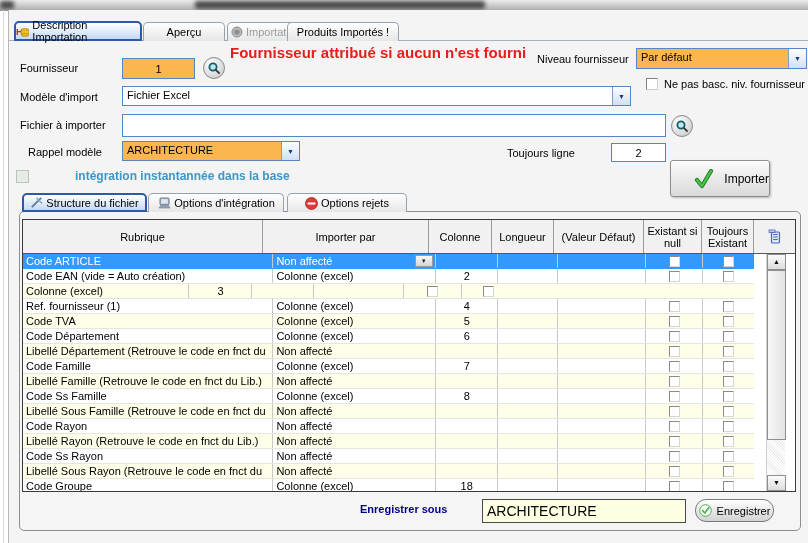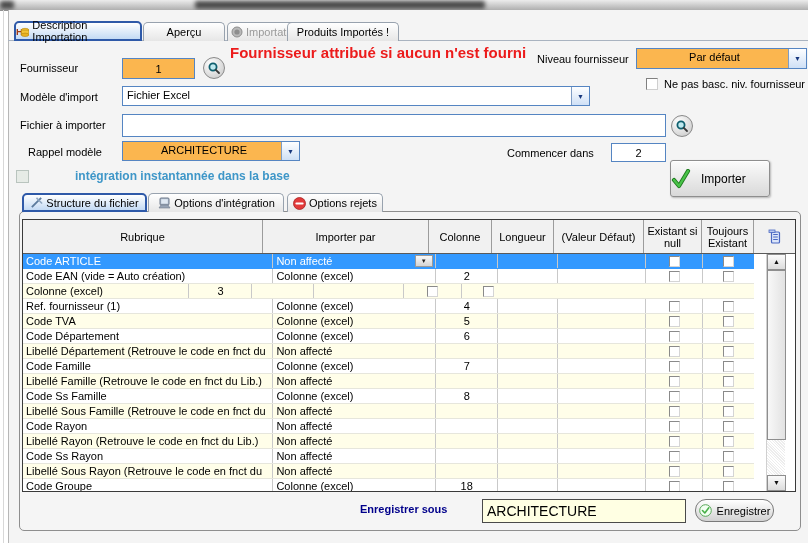--- a/index.html
+++ b/index.html
@@ -22,33 +22,33 @@
   .subtab.active{border:2px solid #2E59A8;background:linear-gradient(#FFFFFF,#C3DAF4);z-index:3;}
 
   .alert{left:230px;top:44px;font-size:15px;font-weight:bold;color:#EC1B1B;}
 
   .lbl{font-size:11px;color:#000;white-space:nowrap;}
   .fld{box-sizing:border-box;border:1px solid #5585C2;background:#fff;font-size:11px;font-family:"Liberation Sans",sans-serif;padding:0 4px;color:#000;}
   .fld.orange{background:#FBB64F;}
   .fld.center{text-align:center;}
 
   .combo{box-sizing:border-box;border:1px solid #5585C2;background:#fff;display:flex;align-items:stretch;}
-  .combo.orange{background:#FBB64F;text-align:center;}
+  .combo.orange{background:#FBB64F;}
   .combo .val{flex:1;font-size:11px;padding:2px 0 0 4px;white-space:nowrap;overflow:hidden;}
   .combo .cbtn{width:17px;border-left:1px solid #7E9CC4;background:linear-gradient(#FDFEFF,#CFE0F6);display:flex;align-items:center;justify-content:center;font-size:7px;color:#17377E;}
 
   .searchbtn{width:22px;height:22px;border-radius:50%;border:1px solid #8A8A8A;background:radial-gradient(circle at 35% 30%,#FFFFFF,#C4C4C4);display:flex;align-items:center;justify-content:center;box-sizing:border-box;}
 
   .wcb{box-sizing:border-box;width:12px;height:12px;background:#fff;border:1px solid #808080;border-right-color:#CFCFCF;border-bottom-color:#CFCFCF;}
   .wcb.disabled{background:#E6EBE6;border-color:#B9C4BE;}
 
   .chklabel{font-size:11px;}
   .integlabel{font-size:12px;font-weight:bold;color:#3E96C8;margin-left:40px;}
 
-  .pushbtn{box-sizing:border-box;border:1px solid #8E8E8E;border-radius:3px;background:linear-gradient(#FBFBFB,#D9D9D9);box-shadow:inset 0 1px 0 #fff,1px 1px 2px rgba(0,0,0,0.25);display:flex;align-items:center;justify-content:flex-start;gap:10px;font-size:12px;color:#000;}
+  .pushbtn{box-sizing:border-box;border:1px solid #8E8E8E;border-radius:3px;background:linear-gradient(#FBFBFB,#D9D9D9);box-shadow:inset 0 1px 0 #fff,1px 1px 2px rgba(0,0,0,0.25);display:flex;align-items:center;justify-content:flex-end;gap:10px;font-size:12px;color:#000;}
   .pillbtn{box-sizing:border-box;border:1px solid #7A7A7A;border-radius:11px;background:linear-gradient(#FFFFFF,#D2D2D2);display:flex;align-items:center;justify-content:center;gap:5px;font-size:11px;}
 
   .grouppanel{left:19px;top:211px;width:782px;height:320px;box-sizing:border-box;border:1px solid #8E8E8E;border-radius:5px;background:#F5F5F5;}
 
   
   .table{left:22px;top:219px;width:774px;height:273px;box-sizing:border-box;border:1px solid #3A3A3A;background:#fff;overflow:hidden;}
   .thead{display:flex;height:34px;background:#F1F1F1;border-bottom:1px solid #5A5A5A;box-sizing:border-box;}
   .th{box-sizing:border-box;border-right:1px solid #9C9C9C;display:flex;align-items:center;justify-content:center;text-align:center;font-size:11px;padding:0 2px;line-height:12px;}
   .h0{width:240px}.h1{width:166px}.h2{width:63px}.h3{width:62px}.h4{width:90px}.h5{width:58px}.h6{width:52px}.h7{width:40px;border-right:none;}
   #rows{position:absolute;left:0;top:34px;width:731px;height:238px;overflow:hidden;}
@@ -119,40 +119,40 @@
 
   <div class="abs lbl" style="left:537px;top:53px;">Niveau fournisseur</div>
   <div class="abs combo orange" style="left:636px;top:48px;width:171px;height:21px;">
     <span class="val">Par défaut</span>
     <span class="cbtn">▼</span>
   </div>
   <span class="abs wcb" style="left:646px;top:78px;"></span>
   <div class="abs chklabel" style="left:664px;top:78px;">Ne pas basc. niv. fournisseur</div>
 
   <div class="abs lbl" style="left:20px;top:91px;">Modèle d'import</div>
-  <div class="abs combo" style="left:122px;top:86px;width:468px;height:20px;">
+  <div class="abs combo" style="left:122px;top:86px;width:509px;height:20px;">
     <span class="val">Fichier Excel</span>
     <span class="cbtn">▼</span>
   </div>
 
   <div class="abs lbl" style="left:20px;top:119px;">Fichier à importer</div>
   <input class="abs fld" style="left: 122px; top: 114px; width: 544px; height: 23px;" readonly="" value="">
   <div class="abs searchbtn" style="left:671px;top:115px;">
     <svg width="14" height="14" viewBox="0 0 14 14">
       <circle cx="6" cy="6" r="3.6" fill="#BFE9EF" stroke="#0F5F6E" stroke-width="1.8"></circle>
       <line x1="8.8" y1="8.8" x2="12" y2="12" stroke="#3A3A3A" stroke-width="1.8" stroke-linecap="round"></line>
     </svg>
   </div>
 
   <div class="abs lbl" style="left:28px;top:146px;">Rappel modèle</div>
   <div class="abs combo orange" style="left:122px;top:141px;width:178px;height:20px;">
     <span class="val">ARCHITECTURE</span>
     <span class="cbtn">▼</span>
   </div>
-  <div class="abs lbl" style="left:507px;top:147px;">Commencer dans</div>
+  <div class="abs lbl" style="left:507px;top:147px;">Toujours ligne</div>
   <input class="abs fld center" style="left: 611px; top: 143px; width: 55px; height: 19px;" readonly="" value="2">
 
   <span class="abs wcb disabled" style="left:16px;top:170px;width:13px;height:13px;"></span>
   <div class="abs integlabel" style="left:35px;top:169px;">intégration instantannée dans la base</div>
 
   <div class="abs pushbtn" style="left:670px;top:160px;width:100px;height:37px;">
     <svg width="20" height="20" viewBox="0 0 20 20">
       <path d="M3 11 L8 17 L17 2" fill="none" stroke="#1F7A1F" stroke-width="4.2" stroke-linecap="round" stroke-linejoin="round"></path>
       <path d="M3 11 L8 17 L17 2" fill="none" stroke="#49C349" stroke-width="2.4" stroke-linecap="round" stroke-linejoin="round"></path>
     </svg>
@@ -168,21 +168,21 @@
     <span>Structure du fichier</span>
   </div>
   <div class="abs subtab" style="left:148px;width:136px;">
     <svg width="14" height="13" viewBox="0 0 14 13">
       <rect x="3" y="1" width="9" height="7" rx="1" fill="#AEBACB" stroke="#6E7A8C"></rect>
       <rect x="4.2" y="2.2" width="6.6" height="4.4" fill="#DFE8F2"></rect>
       <path d="M2 11 L4 8 H11 L13 11 Z" fill="#98A4B6" stroke="#6E7A8C" stroke-width="0.6"></path>
     </svg>
     <span>Options d'intégration</span>
   </div>
-  <div class="abs subtab" style="left:287px;width:96px;">
+  <div class="abs subtab" style="left:287px;width:120px;">
     <svg width="13" height="13" viewBox="0 0 13 13">
       <circle cx="6.5" cy="6.5" r="6" fill="#E23A3A" stroke="#A82020" stroke-width="0.8"></circle>
       <rect x="2.4" y="5.4" width="8.2" height="2.2" rx="1" fill="#FFFFFF"></rect>
     </svg>
     <span>Options rejets</span>
   </div>
 
   <div class="abs table">
     <div class="thead">
       <div class="th h0">Rubrique</div>

